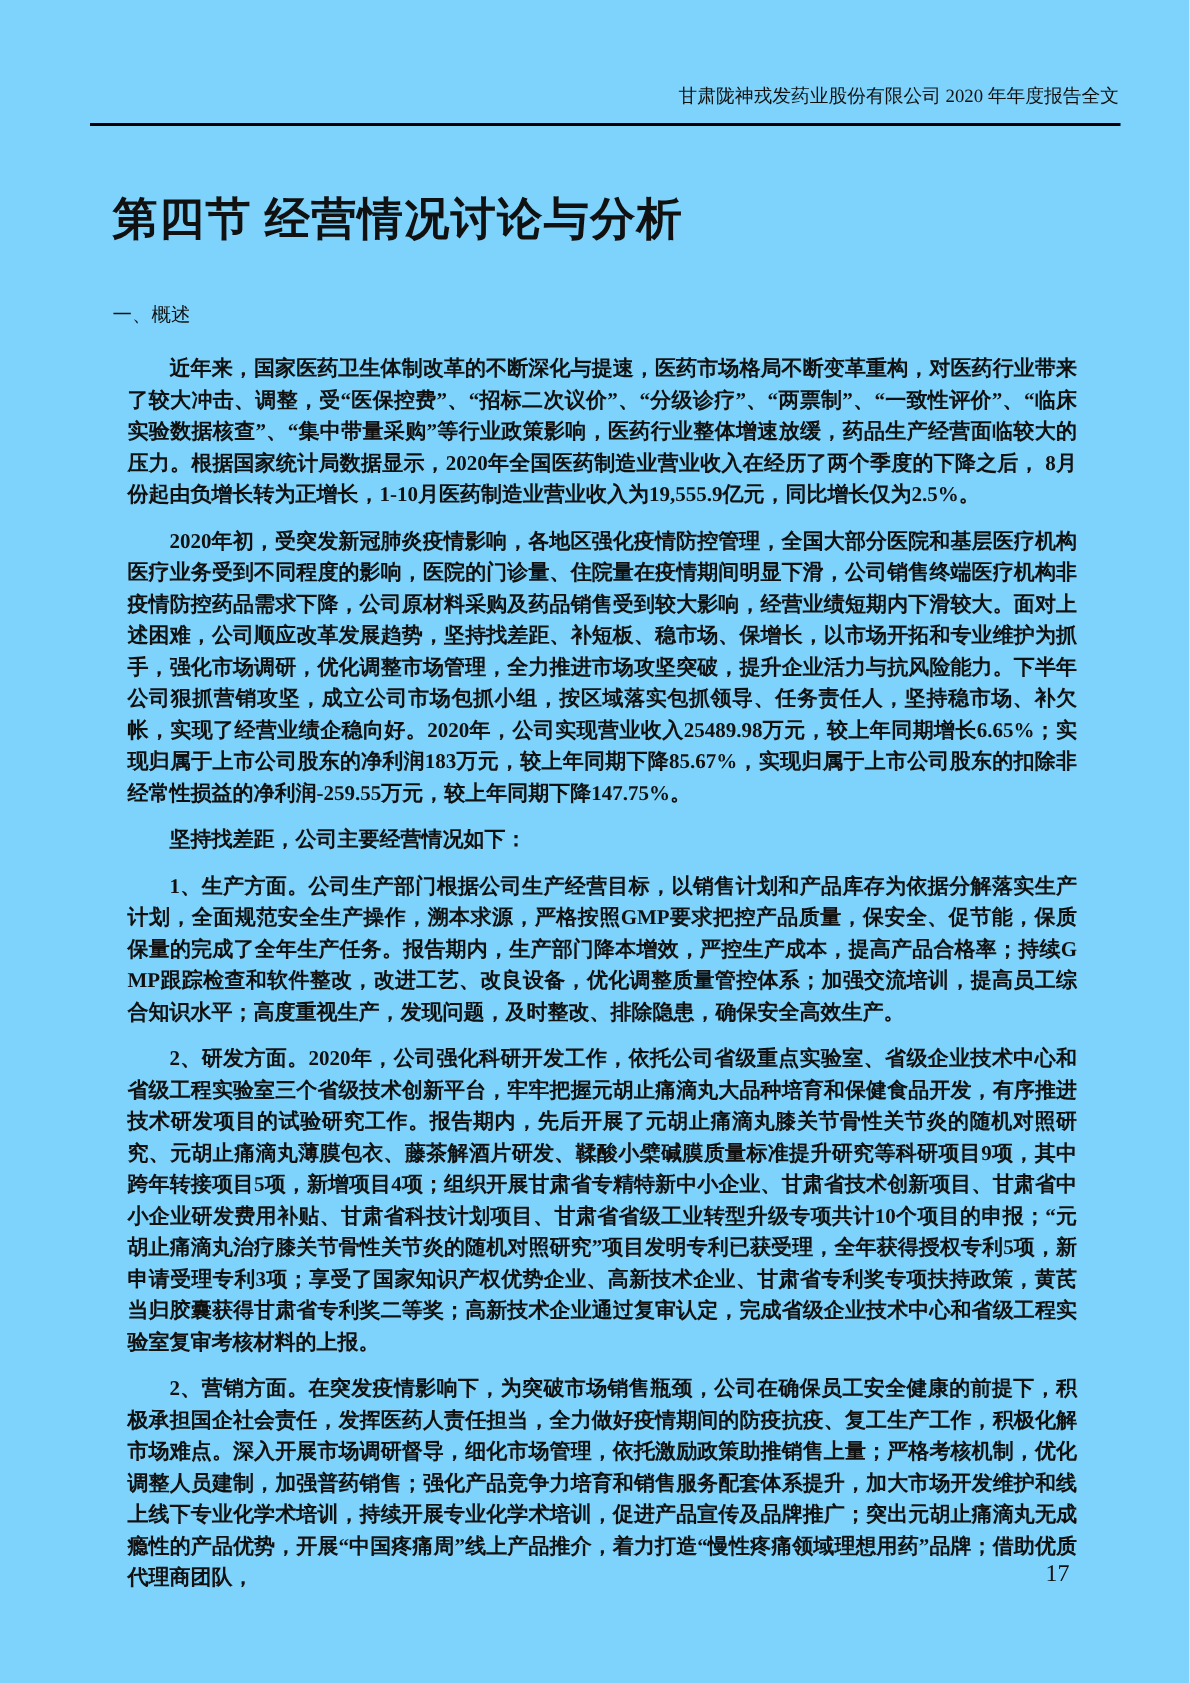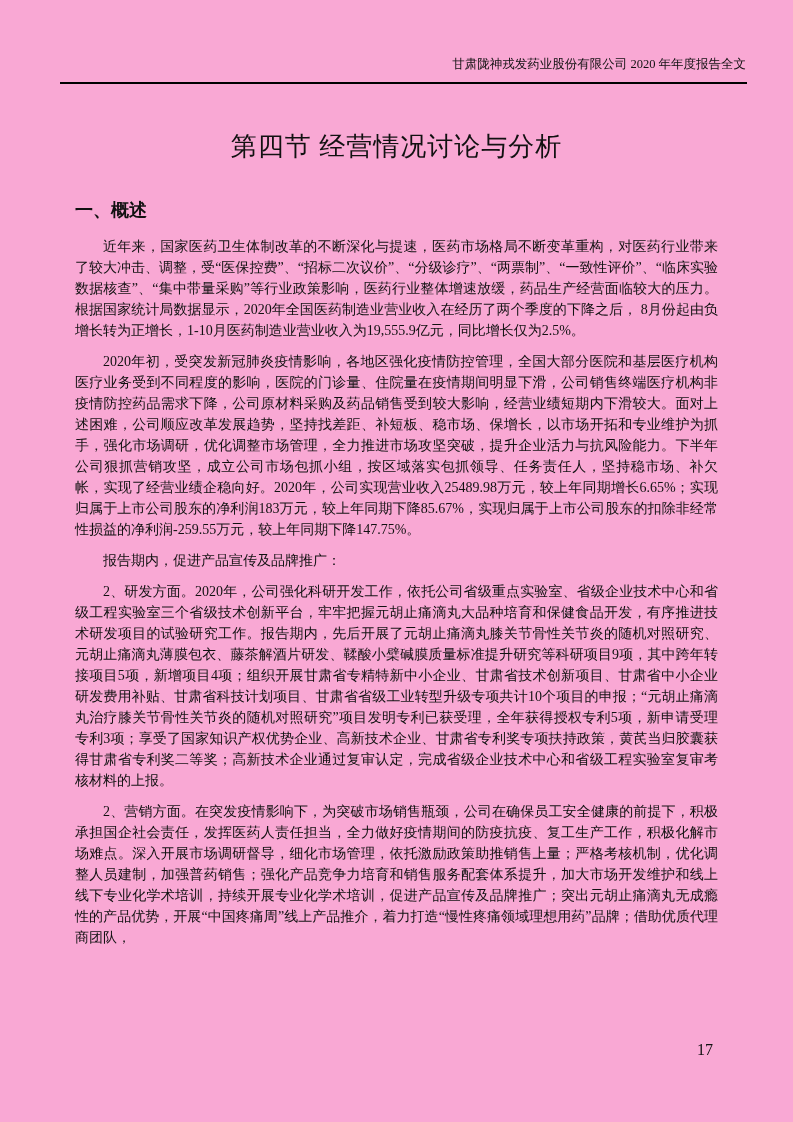--- a/index.html
+++ b/index.html
@@ -4,21 +4,21 @@
 <style>
   html, body {
     margin: 0;
     padding: 0;
     background: #ffffff;
   }
   .page {
     position: relative;
     width: 793px;
     height: 1122px;
-    background: #f9a8d4;
+    background: #7dd3fc;
     font-family: "Liberation Serif", "DejaVu Serif", serif;
     color: #111111;
     overflow: hidden;
   }
   .page-header {
     position: absolute;
     top: 56px;
     left: 60px;
     right: 47px;
     text-align: right;
@@ -35,40 +35,40 @@
     border-top: 2px solid #000000;
     height: 0;
   }
   .content {
     position: absolute;
     top: 120px;
     left: 75px;
     width: 643px;
   }
   .chapter-title {
-    text-align: center;
-    font-size: 26px;
-    font-weight: normal;
+    font-size: 30px;
+    font-weight: bold;
     margin: 12px 0 0 0;
     line-height: 30px;
     letter-spacing: 1px;
   }
   .section-heading {
-    font-size: 18px;
-    font-weight: bold;
+    font-size: 13px;
+    font-weight: normal;
     margin: 38px 0 0 0;
     line-height: 20px;
   }
   .para {
     font-size: 14px;
     line-height: 21px;
     text-align: justify;
     text-indent: 2em;
-    margin: 0 0 10px 0;
+    margin: 0 0 10px 10px;
     word-break: break-all;
+    font-weight: bold;
   }
   .para.first {
     margin-top: 16px;
   }
   .page-number {
     position: absolute;
     top: 1042px;
     right: 80px;
     font-size: 16px;
     line-height: 16px;
@@ -85,20 +85,21 @@
   </div>
 
   <div class="header-rule"></div>
 
   <div class="content">
     <h1 class="chapter-title">第四节 经营情况讨论与分析</h1>
     <h2 class="section-heading">一、概述</h2>
 
     <p class="para first">近年来，国家医药卫生体制改革的不断深化与提速，医药市场格局不断变革重构，对医药行业带来了较大冲击、调整，受“医保控费”、“招标二次议价”、“分级诊疗”、“两票制”、“一致性评价”、“临床实验数据核查”、“集中带量采购”等行业政策影响，医药行业整体增速放缓，药品生产经营面临较大的压力。根据国家统计局数据显示，2020年全国医药制造业营业收入在经历了两个季度的下降之后， 8月份起由负增长转为正增长，1-10月医药制造业营业收入为19,555.9亿元，同比增长仅为2.5%。</p>
     <p class="para">2020年初，受突发新冠肺炎疫情影响，各地区强化疫情防控管理，全国大部分医院和基层医疗机构医疗业务受到不同程度的影响，医院的门诊量、住院量在疫情期间明显下滑，公司销售终端医疗机构非疫情防控药品需求下降，公司原材料采购及药品销售受到较大影响，经营业绩短期内下滑较大。面对上述困难，公司顺应改革发展趋势，坚持找差距、补短板、稳市场、保增长，以市场开拓和专业维护为抓手，强化市场调研，优化调整市场管理，全力推进市场攻坚突破，提升企业活力与抗风险能力。下半年公司狠抓营销攻坚，成立公司市场包抓小组，按区域落实包抓领导、任务责任人，坚持稳市场、补欠帐，实现了经营业绩企稳向好。2020年，公司实现营业收入25489.98万元，较上年同期增长6.65%；实现归属于上市公司股东的净利润183万元，较上年同期下降85.67%，实现归属于上市公司股东的扣除非经常性损益的净利润-259.55万元，较上年同期下降147.75%。</p>
-    <p class="para">报告期内，促进产品宣传及品牌推广：</p>
+    <p class="para">坚持找差距，公司主要经营情况如下：</p>
+    <p class="para">1、生产方面。公司生产部门根据公司生产经营目标，以销售计划和产品库存为依据分解落实生产计划，全面规范安全生产操作，溯本求源，严格按照GMP要求把控产品质量，保安全、促节能，保质保量的完成了全年生产任务。报告期内，生产部门降本增效，严控生产成本，提高产品合格率；持续GMP跟踪检查和软件整改，改进工艺、改良设备，优化调整质量管控体系；加强交流培训，提高员工综合知识水平；高度重视生产，发现问题，及时整改、排除隐患，确保安全高效生产。</p>
     <p class="para">2、研发方面。2020年，公司强化科研开发工作，依托公司省级重点实验室、省级企业技术中心和省级工程实验室三个省级技术创新平台，牢牢把握元胡止痛滴丸大品种培育和保健食品开发，有序推进技术研发项目的试验研究工作。报告期内，先后开展了元胡止痛滴丸膝关节骨性关节炎的随机对照研究、元胡止痛滴丸薄膜包衣、藤茶解酒片研发、鞣酸小檗碱膜质量标准提升研究等科研项目9项，其中跨年转接项目5项，新增项目4项；组织开展甘肃省专精特新中小企业、甘肃省技术创新项目、甘肃省中小企业研发费用补贴、甘肃省科技计划项目、甘肃省省级工业转型升级专项共计10个项目的申报；“元胡止痛滴丸治疗膝关节骨性关节炎的随机对照研究”项目发明专利已获受理，全年获得授权专利5项，新申请受理专利3项；享受了国家知识产权优势企业、高新技术企业、甘肃省专利奖专项扶持政策，黄芪当归胶囊获得甘肃省专利奖二等奖；高新技术企业通过复审认定，完成省级企业技术中心和省级工程实验室复审考核材料的上报。</p>
     <p class="para">2、营销方面。在突发疫情影响下，为突破市场销售瓶颈，公司在确保员工安全健康的前提下，积极承担国企社会责任，发挥医药人责任担当，全力做好疫情期间的防疫抗疫、复工生产工作，积极化解市场难点。深入开展市场调研督导，细化市场管理，依托激励政策助推销售上量；严格考核机制，优化调整人员建制，加强普药销售；强化产品竞争力培育和销售服务配套体系提升，加大市场开发维护和线上线下专业化学术培训，持续开展专业化学术培训，促进产品宣传及品牌推广；突出元胡止痛滴丸无成瘾性的产品优势，开展“中国疼痛周”线上产品推介，着力打造“慢性疼痛领域理想用药”品牌；借助优质代理商团队，</p>
   </div>
 
   <div class="page-number">17</div>
 
 </div>
 
 </body></html>

